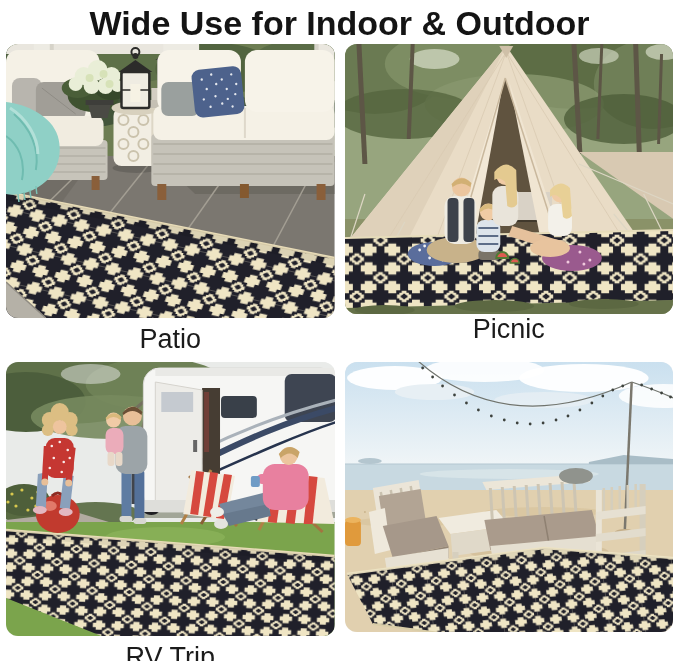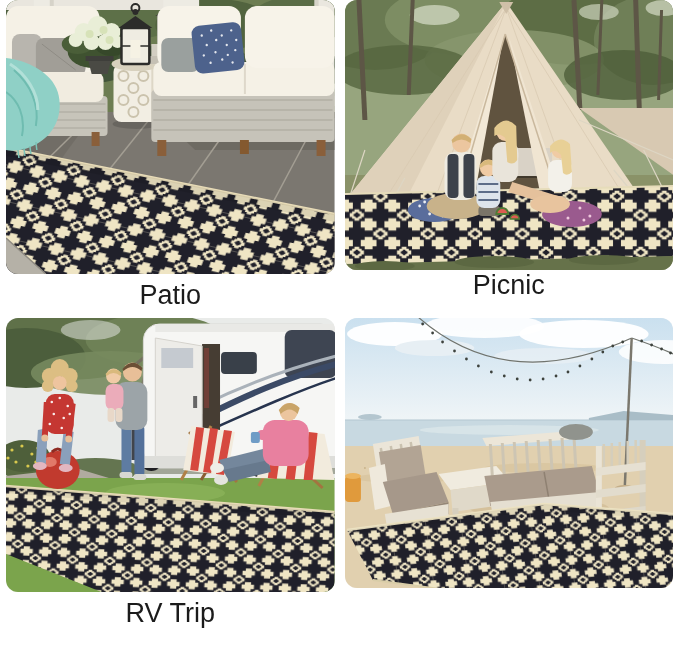--- a/index.html
+++ b/index.html
@@ -25,20 +25,21 @@
     text-align:center;color:#1b1b1b;font-size:27px;font-weight:400;
   }
   .cap1{height:44px;line-height:42px;}
   .cap2{height:29px;line-height:30px;}
 </style>
 </head>
 <body>
 
 <div class="canvas">
 
+  <h1 class="title">Wide Use for Indoor &amp; Outdoor</h1>
 
   <div class="grid">
 
     <figure class="cell row1">
       <div class="photo">
         <svg viewBox="0 0 330 274" preserveAspectRatio="none">
           <defs>
             <path id="sd1" d="M0,-12 h4 v4 h4 v4 h4 v8 h-4 v4 h-4 v4 h-8 v-4 h-4 v-4 h-4 v-8 h4 v-4 h4 v-4 h4 z"></path>
             <pattern id="rp1" width="44" height="44" patternUnits="userSpaceOnUse" patternTransform="scale(1.05,0.8) rotate(16)">
               <rect width="44" height="44" fill="#efe5c4"></rect>

